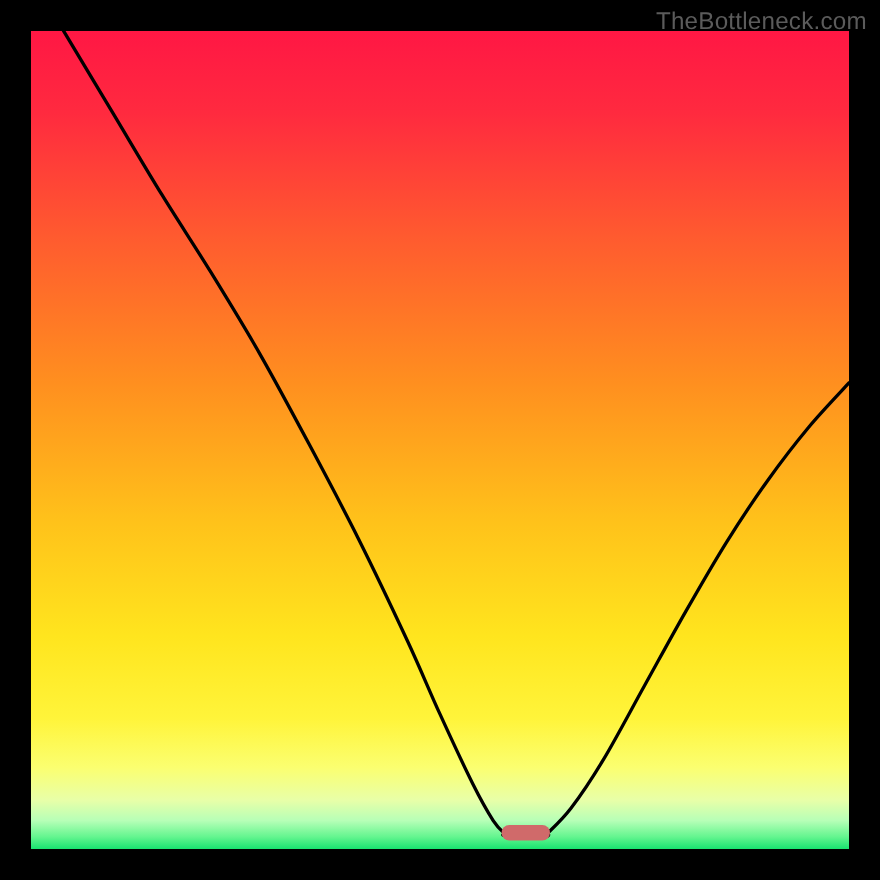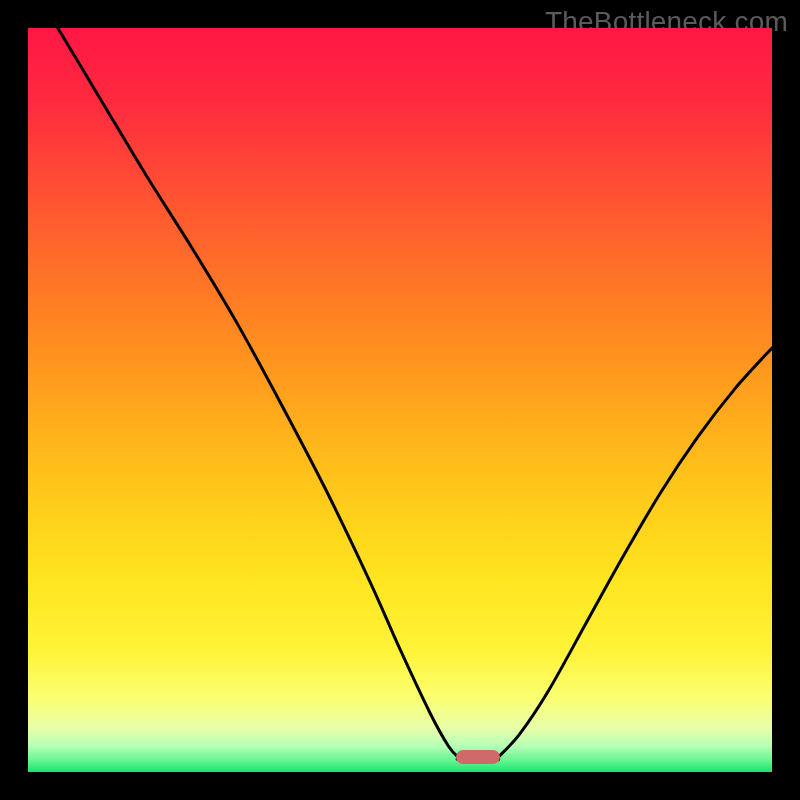--- a/index.html
+++ b/index.html
@@ -42,21 +42,21 @@
   }
   .marker {
     position: absolute;
     border-radius: 999px;
   }
   .watermark {
     position: absolute;
     top: 6px;
     right: 12px;
     font-family: Arial, Helvetica, sans-serif;
-    font-size: 28px;
+    font-size: 22px;
     color: #5b5b5b;
     letter-spacing: 0.2px;
   }
 </style>
 </head>
 <body>
 
 <div class="frame">
 
   <div class="watermark">TheBottleneck.com</div>

